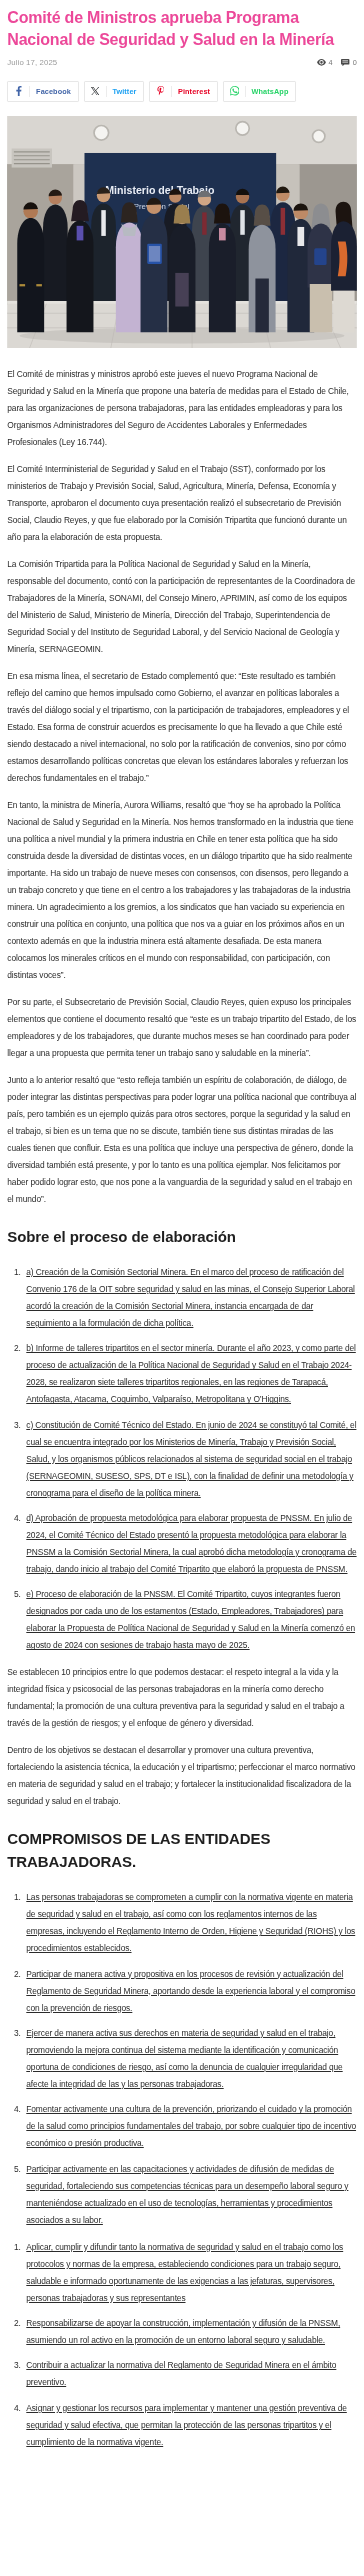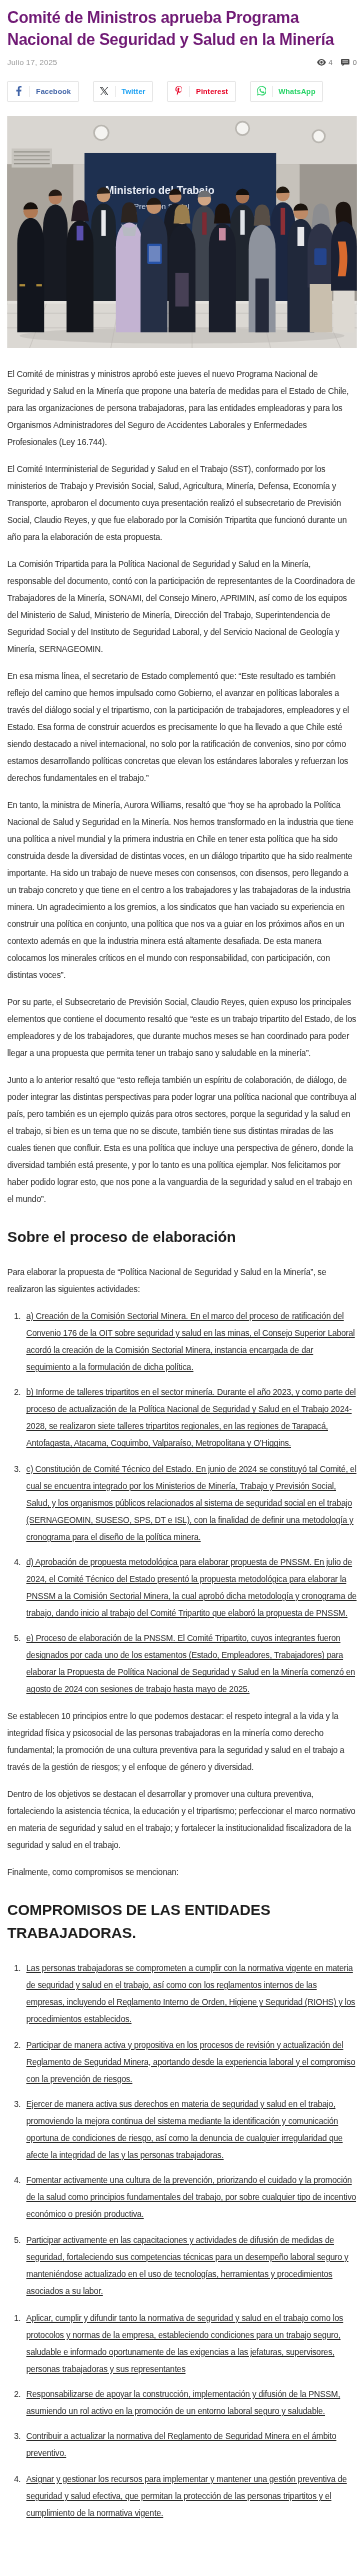--- a/index.html
+++ b/index.html
@@ -6,29 +6,29 @@
   .page{
     width:364px;min-height:2576px;box-sizing:border-box;
     padding:4.5px 7.3px 17px 7.3px;background:#fff;
     font-family:"Liberation Sans","DejaVu Sans",sans-serif;
     color:#2c2c2c;
   }
   
   .article-title{
     margin:2.2px 0 7.8px 0;
     font-size:16px;line-height:1.37;font-weight:700;
-    letter-spacing:-0.2px;color:#701a75;
+    letter-spacing:-0.2px;color:#ec4899;
   }
   .meta-row{display:flex;justify-content:space-between;align-items:flex-start;margin:0 0 1.1px 0;}
   .post-date{font-size:7.8px;color:#9b9b9b;letter-spacing:0.1px;}
   .stats{display:flex;align-items:center;gap:9px;}
   .stat{display:flex;align-items:center;gap:2.8px;font-size:7.3px;color:#777;}
   .stat svg{display:block;}
   
-  .share-row{display:flex;gap:14px;margin:13.4px 0 0 0;}
+  .share-row{display:flex;gap:5px;margin:13.4px 0 0 0;}
   .share-btn{
     display:flex;align-items:center;height:21px;min-width:59px;
     background:#fff;border:0.6px solid #e7e7e7;border-radius:1.1px;
     cursor:pointer;padding:0;box-sizing:border-box;
   }
   .share-icon{
     width:21px;display:flex;align-items:center;justify-content:center;
     color:var(--brand);font-weight:700;
   }
   .share-divider{width:0.6px;height:11.2px;background:#ececec;}
@@ -280,31 +280,29 @@
 
   <div class="article-body">
       <p>El Comité de ministras y ministros aprobó este jueves el nuevo Programa Nacional de Seguridad y Salud en la Minería que propone una batería de medidas para el Estado de Chile, para las organizaciones de persona trabajadoras, para las entidades empleadoras y para los Organismos Administradores del Seguro de Accidentes Laborales y Enfermedades Profesionales (Ley 16.744).</p>
       <p>El Comité Interministerial de Seguridad y Salud en el Trabajo (SST), conformado por los ministerios de Trabajo y Previsión Social, Salud, Agricultura, Minería, Defensa, Economía y Transporte, aprobaron el documento cuya presentación realizó el subsecretario de Previsión Social, Claudio Reyes, y que fue elaborado por la Comisión Tripartita que funcionó durante un año para la elaboración de esta propuesta.</p>
       <p>La Comisión Tripartida para la Política Nacional de Seguridad y Salud en la Minería, responsable del documento, contó con la participación de representantes de la Coordinadora de Trabajadores de la Minería, SONAMI, del Consejo Minero, APRIMIN, así como de los equipos del Ministerio de Salud, Ministerio de Minería, Dirección del Trabajo, Superintendencia de Seguridad Social y del Instituto de Seguridad Laboral, y del Servicio Nacional de Geología y Minería, SERNAGEOMIN.</p>
       <p>En esa misma línea, el secretario de Estado complementó que: “Este resultado es también reflejo del camino que hemos impulsado como Gobierno, el avanzar en políticas laborales a través del diálogo social y el tripartismo, con la participación de trabajadores, empleadores y el Estado. Esa forma de construir acuerdos es precisamente lo que ha llevado a que Chile esté siendo destacado a nivel internacional, no solo por la ratificación de convenios, sino por cómo estamos desarrollando políticas concretas que elevan los estándares laborales y refuerzan los derechos fundamentales en el trabajo.”</p>
       <p>En tanto, la ministra de Minería, Aurora Williams, resaltó que “hoy se ha aprobado la Política Nacional de Salud y Seguridad en la Minería. Nos hemos transformado en la industria que tiene una política a nivel mundial y la primera industria en Chile en tener esta política que ha sido construida desde la diversidad de distintas voces, en un diálogo tripartito que ha sido realmente importante. Ha sido un trabajo de nueve meses con consensos, con disensos, pero llegando a un trabajo concreto y que tiene en el centro a los trabajadores y las trabajadoras de la industria minera. Un agradecimiento a los gremios, a los sindicatos que han vaciado su experiencia en construir una política en conjunto, una política que nos va a guiar en los próximos años en un contexto además en que la industria minera está altamente desafiada. De esta manera colocamos los minerales críticos en el mundo con responsabilidad, con participación, con distintas voces”.</p>
       <p>Por su parte, el Subsecretario de Previsión Social, Claudio Reyes, quien expuso los principales elementos que contiene el documento resaltó que “este es un trabajo tripartito del Estado, de los empleadores y de los trabajadores, que durante muchos meses se han coordinado para poder llegar a una propuesta que permita tener un trabajo sano y saludable en la minería”.</p>
       <p>Junto a lo anterior resaltó que “esto refleja también un espíritu de colaboración, de diálogo, de poder integrar las distintas perspectivas para poder lograr una política nacional que contribuya al país, pero también es un ejemplo quizás para otros sectores, porque la seguridad y la salud en el trabajo, si bien es un tema que no se discute, también tiene sus distintas miradas de las cuales tienen que confluir. Esta es una política que incluye una perspectiva de género, donde la diversidad también está presente, y por lo tanto es una política ejemplar. Nos felicitamos por haber podido lograr esto, que nos pone a la vanguardia de la seguridad y salud en el trabajo en el mundo”.</p>
       <h2 class="sec-heading">Sobre el proceso de elaboración</h2>
-      <p>Para elaborar la propuesta de “Política Nacional de Seguridad y Salud en la Minería”, se realizaron las siguientes actividades:</p>
       <ol>
         <li>a) Creación de la Comisión Sectorial Minera. En el marco del proceso de ratificación del Convenio 176 de la OIT sobre seguridad y salud en las minas, el Consejo Superior Laboral acordó la creación de la Comisión Sectorial Minera, instancia encargada de dar seguimiento a la formulación de dicha política.</li>
         <li>b) Informe de talleres tripartitos en el sector minería. Durante el año 2023, y como parte del proceso de actualización de la Política Nacional de Seguridad y Salud en el Trabajo 2024-2028, se realizaron siete talleres tripartitos regionales, en las regiones de Tarapacá, Antofagasta, Atacama, Coquimbo, Valparaíso, Metropolitana y O’Higgins.</li>
         <li>c) Constitución de Comité Técnico del Estado. En junio de 2024 se constituyó tal Comité, el cual se encuentra integrado por los Ministerios de Minería, Trabajo y Previsión Social, Salud, y los organismos públicos relacionados al sistema de seguridad social en el trabajo (SERNAGEOMIN, SUSESO, SPS, DT e ISL), con la finalidad de definir una metodología y cronograma para el diseño de la política minera.</li>
         <li>d) Aprobación de propuesta metodológica para elaborar propuesta de PNSSM. En julio de 2024, el Comité Técnico del Estado presentó la propuesta metodológica para elaborar la PNSSM a la Comisión Sectorial Minera, la cual aprobó dicha metodología y cronograma de trabajo, dando inicio al trabajo del Comité Tripartito que elaboró la propuesta de PNSSM.</li>
         <li>e) Proceso de elaboración de la PNSSM. El Comité Tripartito, cuyos integrantes fueron designados por cada uno de los estamentos (Estado, Empleadores, Trabajadores) para elaborar la Propuesta de Política Nacional de Seguridad y Salud en la Minería comenzó en agosto de 2024 con sesiones de trabajo hasta mayo de 2025.</li>
       </ol>
       <p>Se establecen 10 principios entre lo que podemos destacar: el respeto integral a la vida y la integridad física y psicosocial de las personas trabajadoras en la minería como derecho fundamental; la promoción de una cultura preventiva para la seguridad y salud en el trabajo a través de la gestión de riesgos; y el enfoque de género y diversidad.</p>
       <p>Dentro de los objetivos se destacan el desarrollar y promover una cultura preventiva, fortaleciendo la asistencia técnica, la educación y el tripartismo; perfeccionar el marco normativo en materia de seguridad y salud en el trabajo; y fortalecer la institucionalidad fiscalizadora de la seguridad y salud en el trabajo.</p>
-      <p>Finalmente, como compromisos se mencionan:</p>
       <h2 class="sec-heading">COMPROMISOS DE LAS ENTIDADES TRABAJADORAS.</h2>
       <ol>
         <li>Las personas trabajadoras se comprometen a cumplir con la normativa vigente en materia de seguridad y salud en el trabajo, así como con los reglamentos internos de las empresas, incluyendo el Reglamento Interno de Orden, Higiene y Seguridad (RIOHS) y los procedimientos establecidos.</li>
         <li>Participar de manera activa y propositiva en los procesos de revisión y actualización del Reglamento de Seguridad Minera, aportando desde la experiencia laboral y el compromiso con la prevención de riesgos.</li>
         <li>Ejercer de manera activa sus derechos en materia de seguridad y salud en el trabajo, promoviendo la mejora continua del sistema mediante la identificación y comunicación oportuna de condiciones de riesgo, así como la denuncia de cualquier irregularidad que afecte la integridad de las y las personas trabajadoras.</li>
         <li>Fomentar activamente una cultura de la prevención, priorizando el cuidado y la promoción de la salud como principios fundamentales del trabajo, por sobre cualquier tipo de incentivo económico o presión productiva.</li>
         <li>Participar activamente en las capacitaciones y actividades de difusión de medidas de seguridad, fortaleciendo sus competencias técnicas para un desempeño laboral seguro y manteniéndose actualizado en el uso de tecnologías, herramientas y procedimientos asociados a su labor.</li>
       </ol>
       <ol>
         <li>Aplicar, cumplir y difundir tanto la normativa de seguridad y salud en el trabajo como los protocolos y normas de la empresa, estableciendo condiciones para un trabajo seguro, saludable e informado oportunamente de las exigencias a las jefaturas, supervisores, personas trabajadoras y sus representantes</li>

